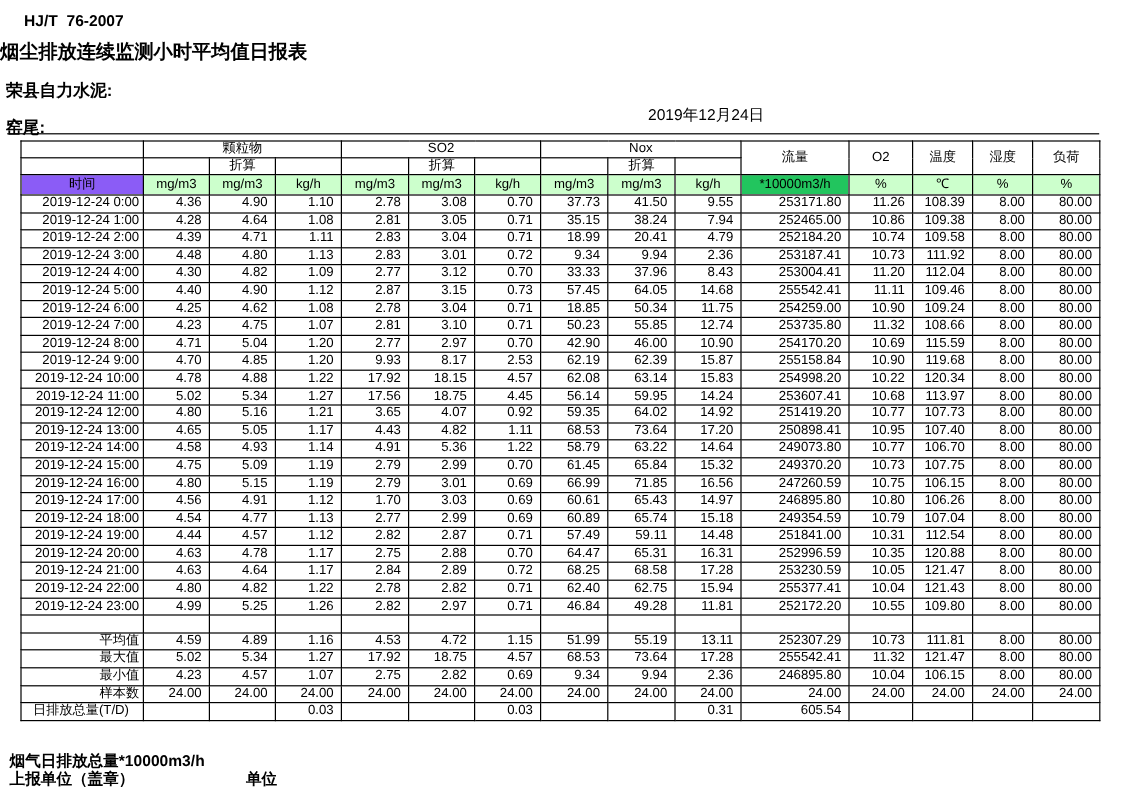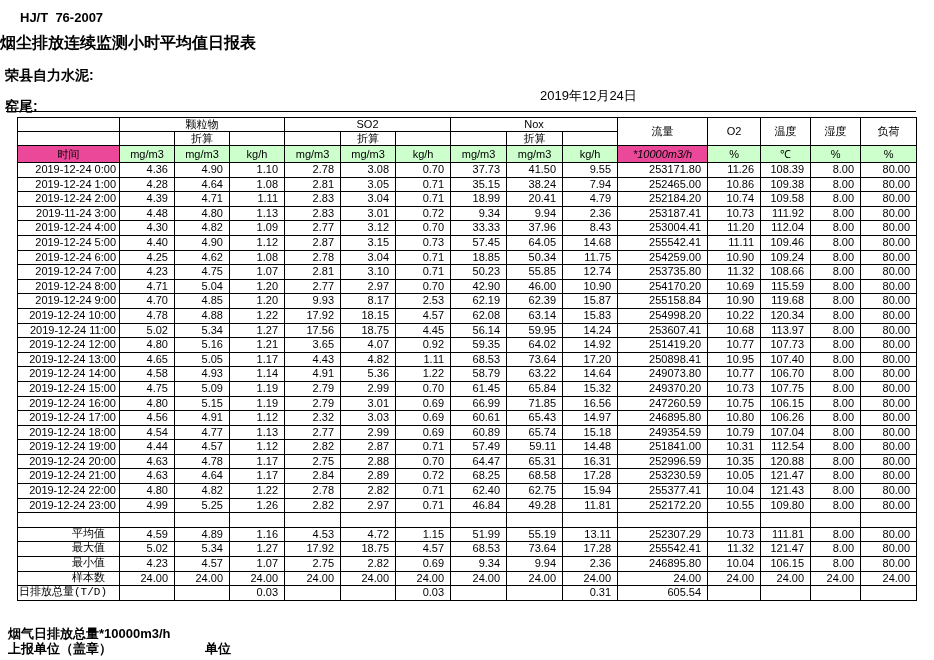--- a/index.html
+++ b/index.html
@@ -13,21 +13,21 @@
   .rule     { position:absolute; left:6px; top:111px; width:910px; height:1px; background:#000; }
 
   table { position:absolute; left:17px; top:117px; width:899px;
           border-collapse:collapse; table-layout:fixed; font-size:11px; }
   td { border:1px solid #000; padding:0 2px; height:13px; line-height:13px;
        text-align:center; white-space:nowrap; overflow:hidden; }
   .units-row td { height:16px; line-height:16px; }
   tbody td { height:13.6px; line-height:13.6px; }
   .time-cell  { text-align:right; padding-right:3px; }
   .num-cell   { text-align:right; padding-right:6px; }
-  .label-cell { text-align:right; padding-right:14px;font-family:Liberation Mono, monospace; }
+  .label-cell { text-align:right; padding-right:3px; }
   .label-cell.left { text-align:center; padding-left:1px; }
 
   .foot-note   { position:absolute; left:8px;  top:625px; font-size:13px; font-weight:bold; }
   .foot-report { position:absolute; left:8px;  top:640px; font-size:13px; font-weight:bold; }
   .foot-unit   { position:absolute; left:205px; top:640px; font-size:13px; font-weight:bold; }
 </style>
 </head>
 <body>
 
 <div class="doc-code">HJ/T  76-2007</div>
@@ -73,31 +73,31 @@
       <td>折算</td>
       <td></td>
       <td></td>
       <td>折算</td>
       <td></td>
       <td></td>
       <td>折算</td>
       <td></td>
     </tr>
     <tr class="green units-row">
-      <td style="background: #ec4899;">时间</td>
+      <td style="background: #8b5cf6;">时间</td>
       <td style="background: rgb(204, 255, 204);">mg/m3</td>
       <td style="background: rgb(204, 255, 204);">mg/m3</td>
       <td style="background: rgb(204, 255, 204);">kg/h</td>
       <td style="background: rgb(204, 255, 204);">mg/m3</td>
       <td style="background: rgb(204, 255, 204);">mg/m3</td>
       <td style="background: rgb(204, 255, 204);">kg/h</td>
       <td style="background: rgb(204, 255, 204);">mg/m3</td>
       <td style="background: rgb(204, 255, 204);">mg/m3</td>
       <td style="background: rgb(204, 255, 204);">kg/h</td>
-      <td style="background: #ec4899; font-style: italic;">*10000m3/h</td>
+      <td style="background: #22c55e;">*10000m3/h</td>
       <td style="background: rgb(204, 255, 204);">%</td>
       <td style="background: rgb(204, 255, 204);">℃</td>
       <td style="background: rgb(204, 255, 204);">%</td>
       <td style="background: rgb(204, 255, 204);">%</td>
     </tr>
   </thead>
   <tbody>
       <tr>
         <td class="time-cell">2019-12-24 0:00</td>
         <td class="num-cell">4.36</td>
@@ -143,21 +143,21 @@
         <td class="num-cell">18.99</td>
         <td class="num-cell">20.41</td>
         <td class="num-cell">4.79</td>
         <td class="num-cell">252184.20</td>
         <td class="num-cell">10.74</td>
         <td class="num-cell">109.58</td>
         <td class="num-cell">8.00</td>
         <td class="num-cell">80.00</td>
       </tr>
       <tr>
-        <td class="time-cell">2019-11-24 3:00</td>
+        <td class="time-cell">2019-12-24 3:00</td>
         <td class="num-cell">4.48</td>
         <td class="num-cell">4.80</td>
         <td class="num-cell">1.13</td>
         <td class="num-cell">2.83</td>
         <td class="num-cell">3.01</td>
         <td class="num-cell">0.72</td>
         <td class="num-cell">9.34</td>
         <td class="num-cell">9.94</td>
         <td class="num-cell">2.36</td>
         <td class="num-cell">253187.41</td>
@@ -385,21 +385,21 @@
         <td class="num-cell">10.75</td>
         <td class="num-cell">106.15</td>
         <td class="num-cell">8.00</td>
         <td class="num-cell">80.00</td>
       </tr>
       <tr>
         <td class="time-cell">2019-12-24 17:00</td>
         <td class="num-cell">4.56</td>
         <td class="num-cell">4.91</td>
         <td class="num-cell">1.12</td>
-        <td class="num-cell">2.32</td>
+        <td class="num-cell">1.70</td>
         <td class="num-cell">3.03</td>
         <td class="num-cell">0.69</td>
         <td class="num-cell">60.61</td>
         <td class="num-cell">65.43</td>
         <td class="num-cell">14.97</td>
         <td class="num-cell">246895.80</td>
         <td class="num-cell">10.80</td>
         <td class="num-cell">106.26</td>
         <td class="num-cell">8.00</td>
         <td class="num-cell">80.00</td>

